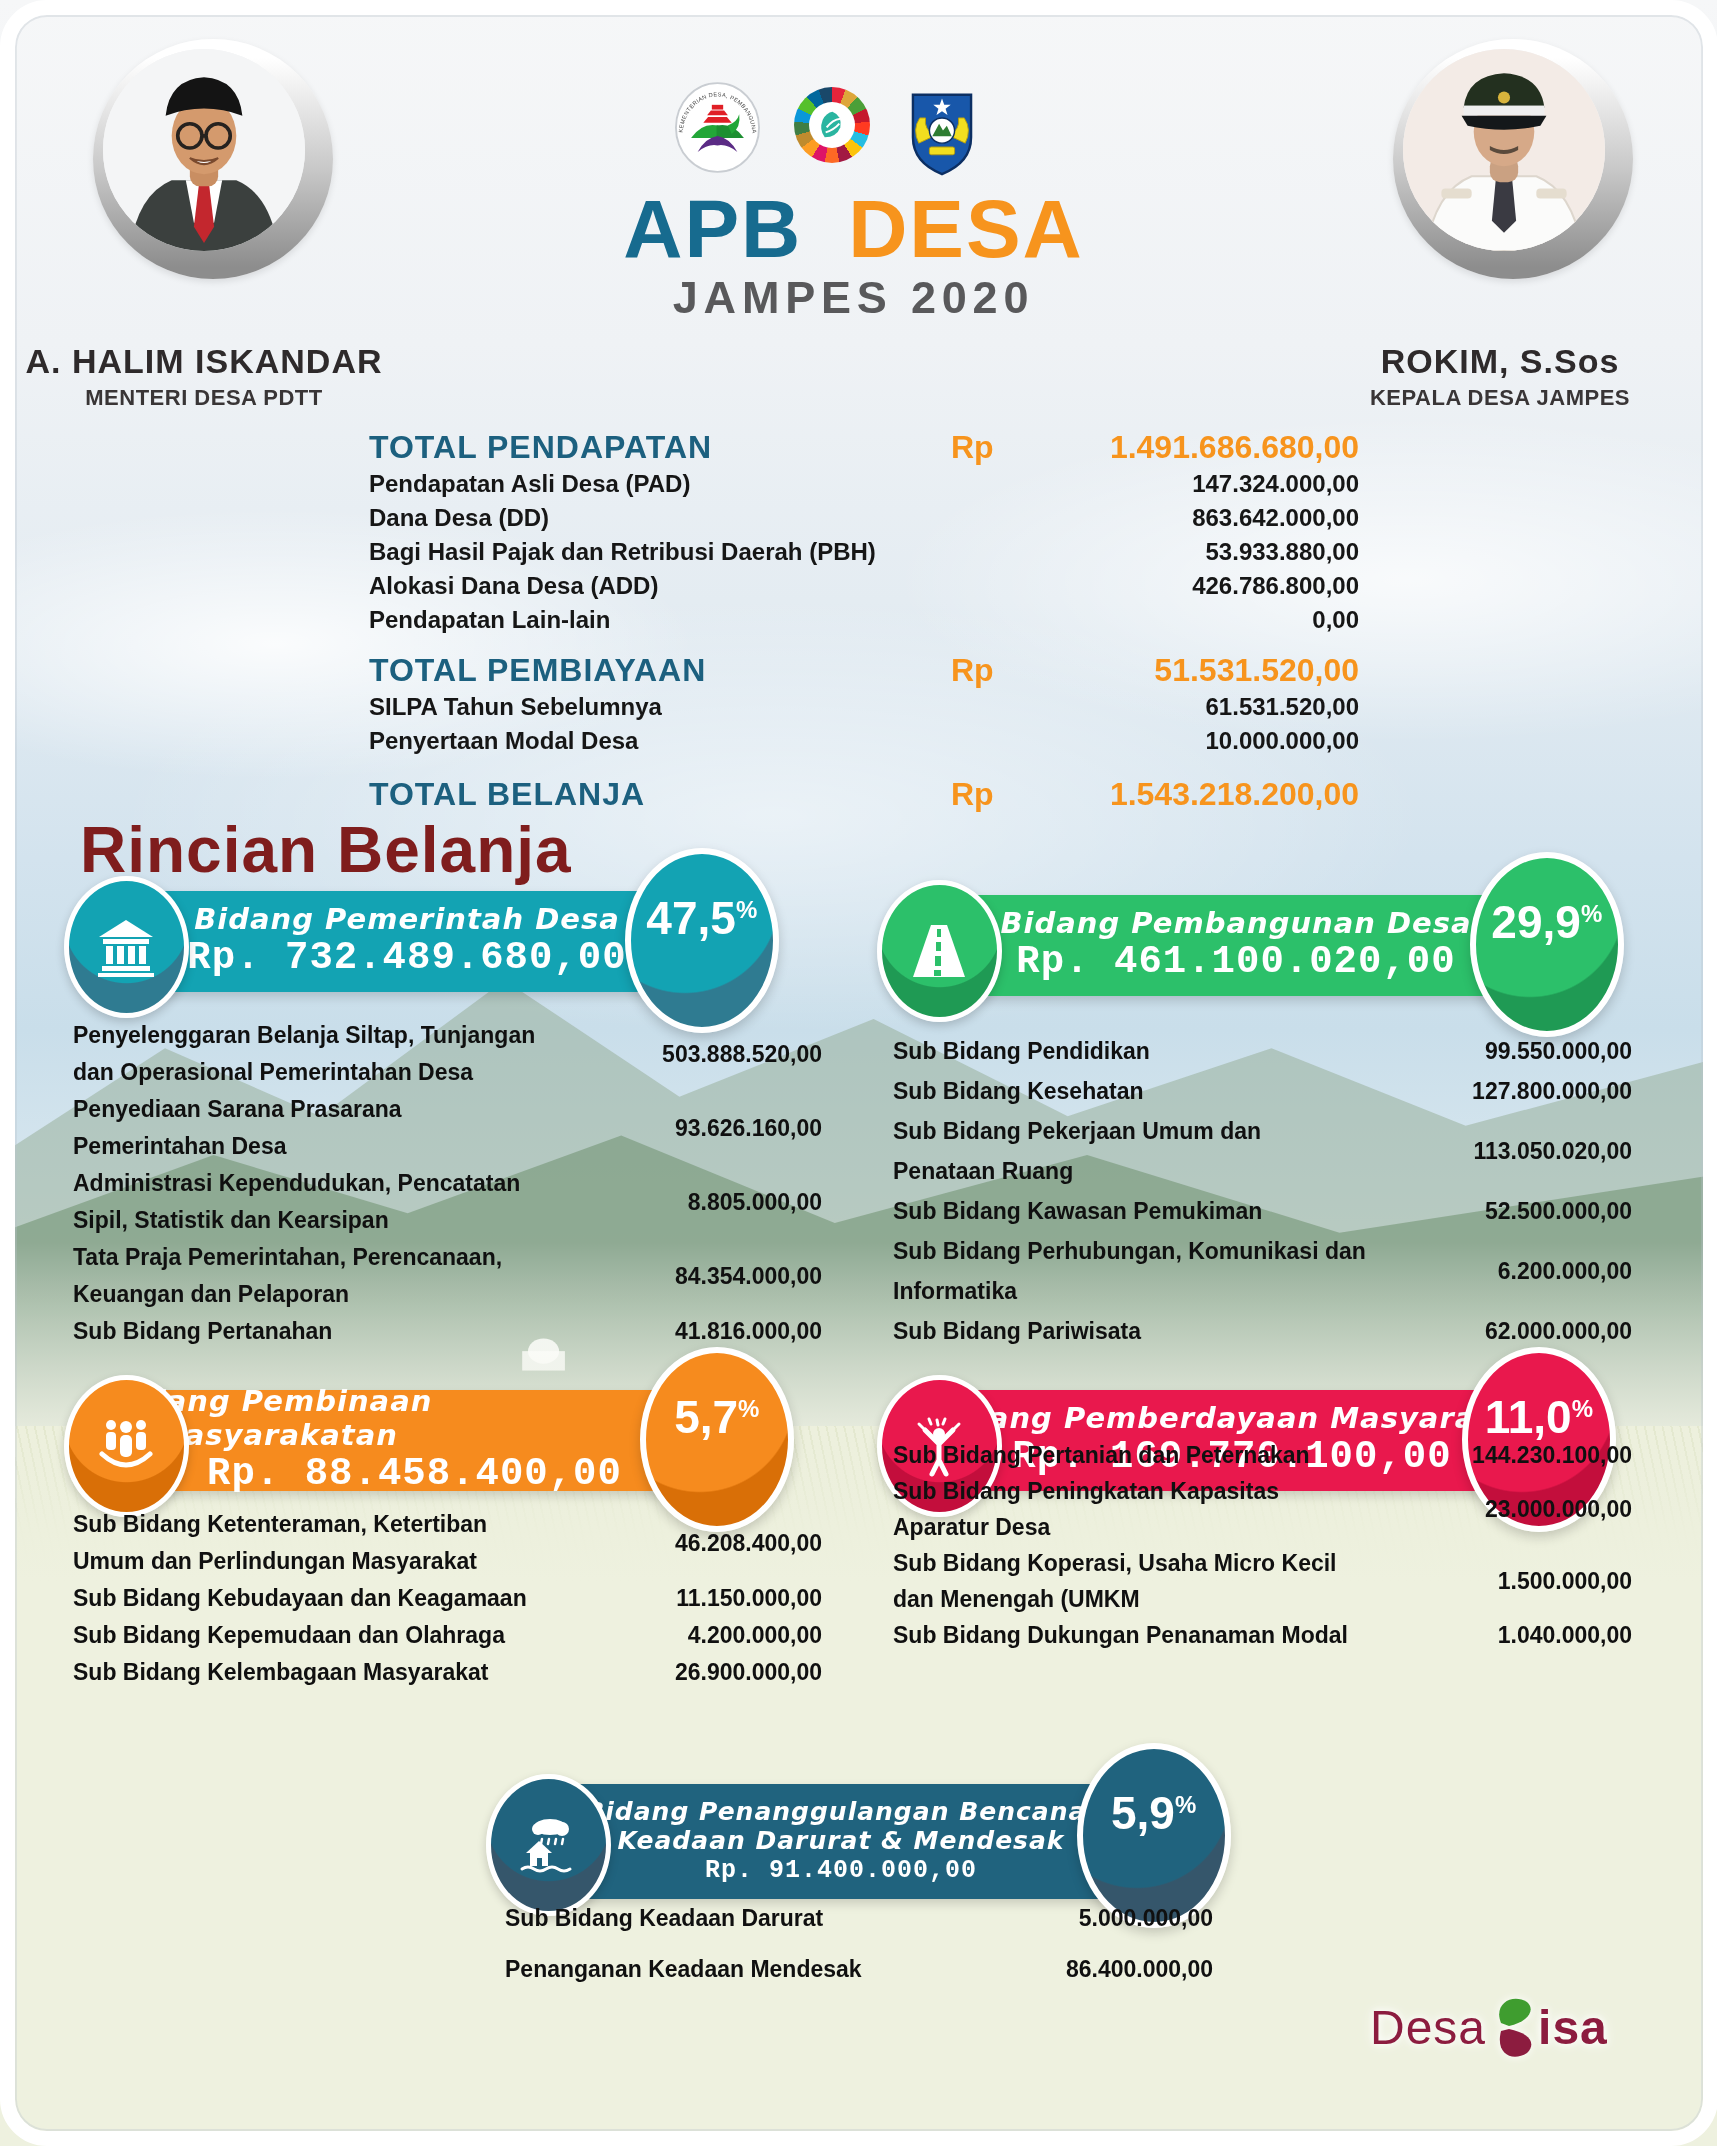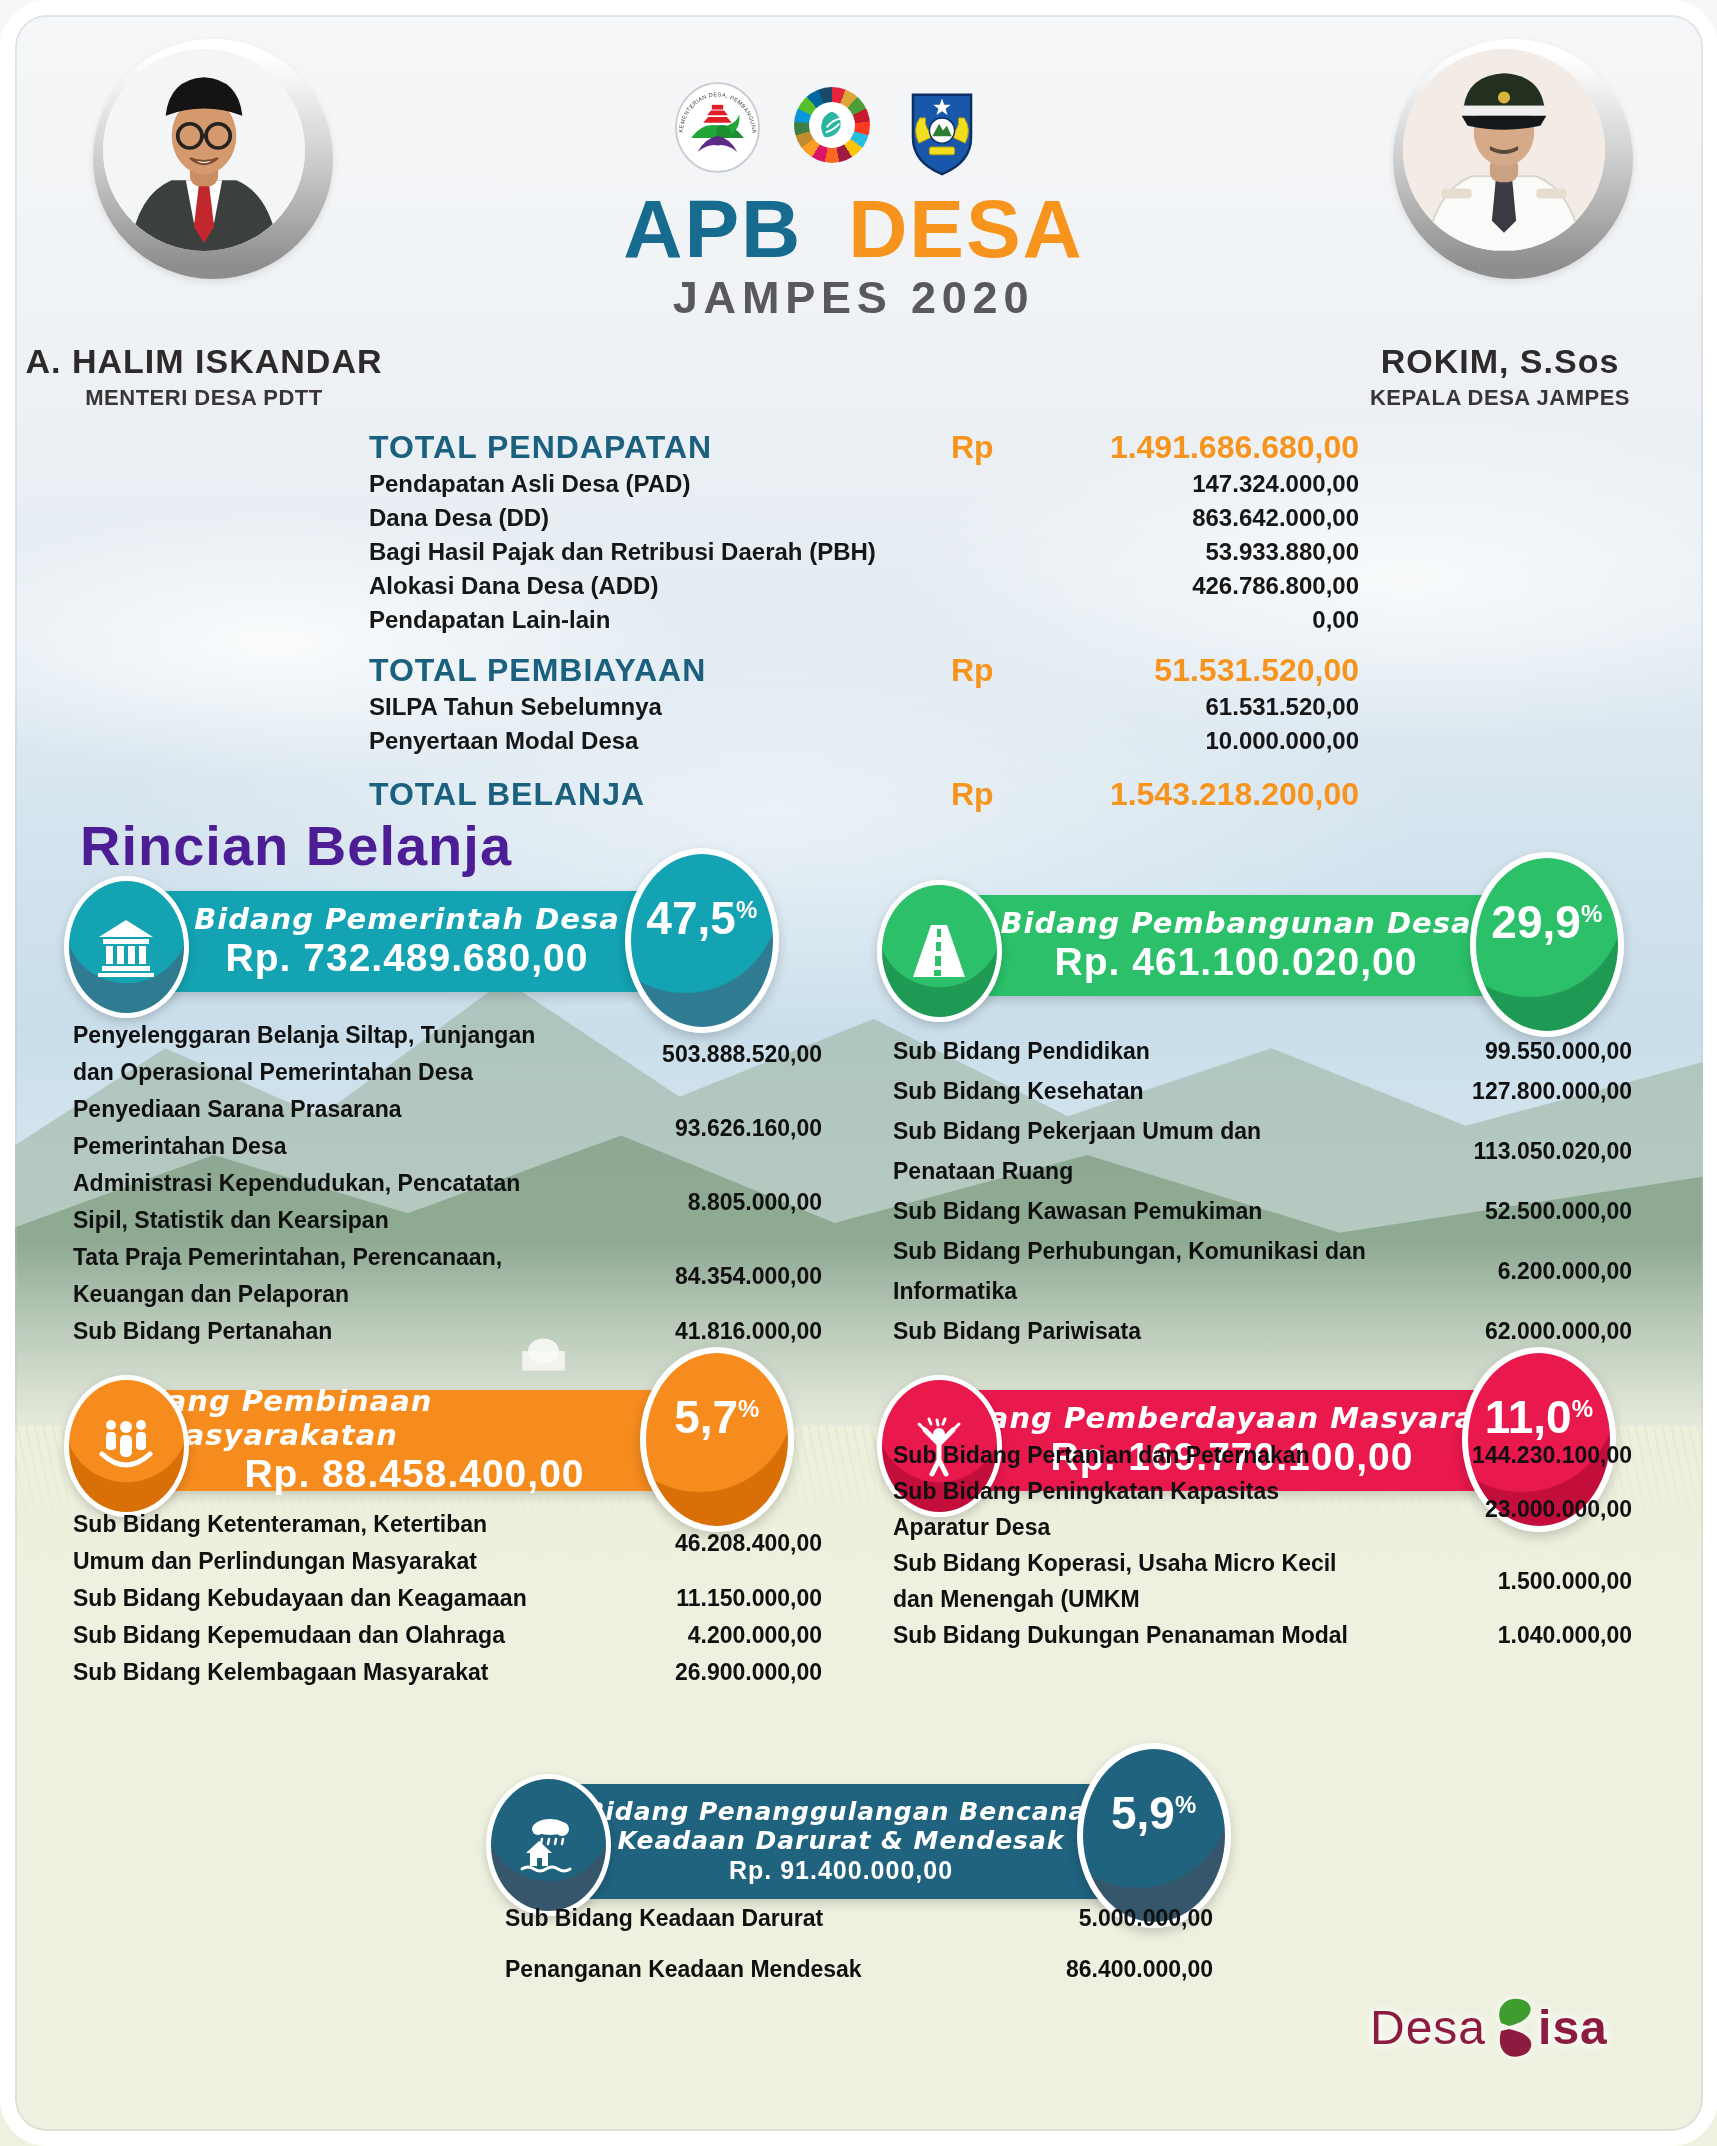--- a/index.html
+++ b/index.html
@@ -42,26 +42,26 @@
   
   .summary{position:absolute;left:369px;top:425px;width:990px;}
   .sum-total{display:flex;justify-content:space-between;align-items:center;height:45px;}
   .st-label{font-size:32px;font-weight:800;color:#1c607f;letter-spacing:1px;}
   .st-amount{display:flex;justify-content:space-between;width:408px;font-size:32px;font-weight:800;color:#f7941d;}
   .sum-item{display:flex;justify-content:space-between;height:34px;
     font-size:24px;font-weight:700;color:#161616;}
   .sum-item .si-val{width:408px;text-align:right;}
   .sp8{height:7.8px}.sp12{height:11.6px}
   
-  .rincian-h{position:absolute;left:80px;top:813px;font-size:56px;font-weight:800;color:#4c1d95;letter-spacing:1px;}
+  .rincian-h{position:absolute;left:80px;top:813px;font-size:64px;font-weight:800;color:#7f1d1d;letter-spacing:1px;}
   .bidang{position:absolute;height:101px;}
   .bidang .bar{position:absolute;left:53px;right:68px;top:0;bottom:0;display:flex;flex-direction:column;
     align-items:center;justify-content:center;color:#fff;box-shadow:0 4.9px 9.7px rgba(0,0,0,.15);}
   .b-t1{font:italic 600 29px "DejaVu Sans",sans-serif;letter-spacing:1px;line-height:1.15;}
-  .b-t2{font-family:Liberation Sans, sans-serif;font-size:39px;font-weight:800;letter-spacing:1px;}
+  .b-t2{font-family:Liberation Mono, monospace;font-size:39px;font-weight:800;letter-spacing:1px;}
   .icon-circle{position:absolute;left:5.8px;top:-15.5px;width:115px;height:132px;border-radius:50%;
     border:5.8px solid #fff;display:flex;align-items:center;justify-content:center;box-shadow:0 3.9px 9.7px rgba(0,0,0,.18);}
   .badge{position:absolute;right:-7.8px;top:-43px;width:142px;height:173px;border-radius:50%;
     border:6.8px solid #fff;display:flex;justify-content:center;box-shadow:0 4.9px 11.6px rgba(0,0,0,.18);}
   .badge .pnum{margin-top:37px;color:#fff;font-size:46px;font-weight:800;white-space:nowrap;}
   .badge .pnum sup{font-size:24px;font-weight:800;}
   #b0{left:58px;top:891px;width:713px;--c:#13a3b3;--d:#2f7b91;}
   #b1{left:871px;top:895px;width:745px;--c:#2cc06a;--d:#1f9a54;}
   #b2{left:58px;top:1390px;width:728px;--c:#f68b1e;--d:#d96f07;}
   #b3{left:871px;top:1390px;width:737px;--c:#e9184d;--d:#c30e3c;}

